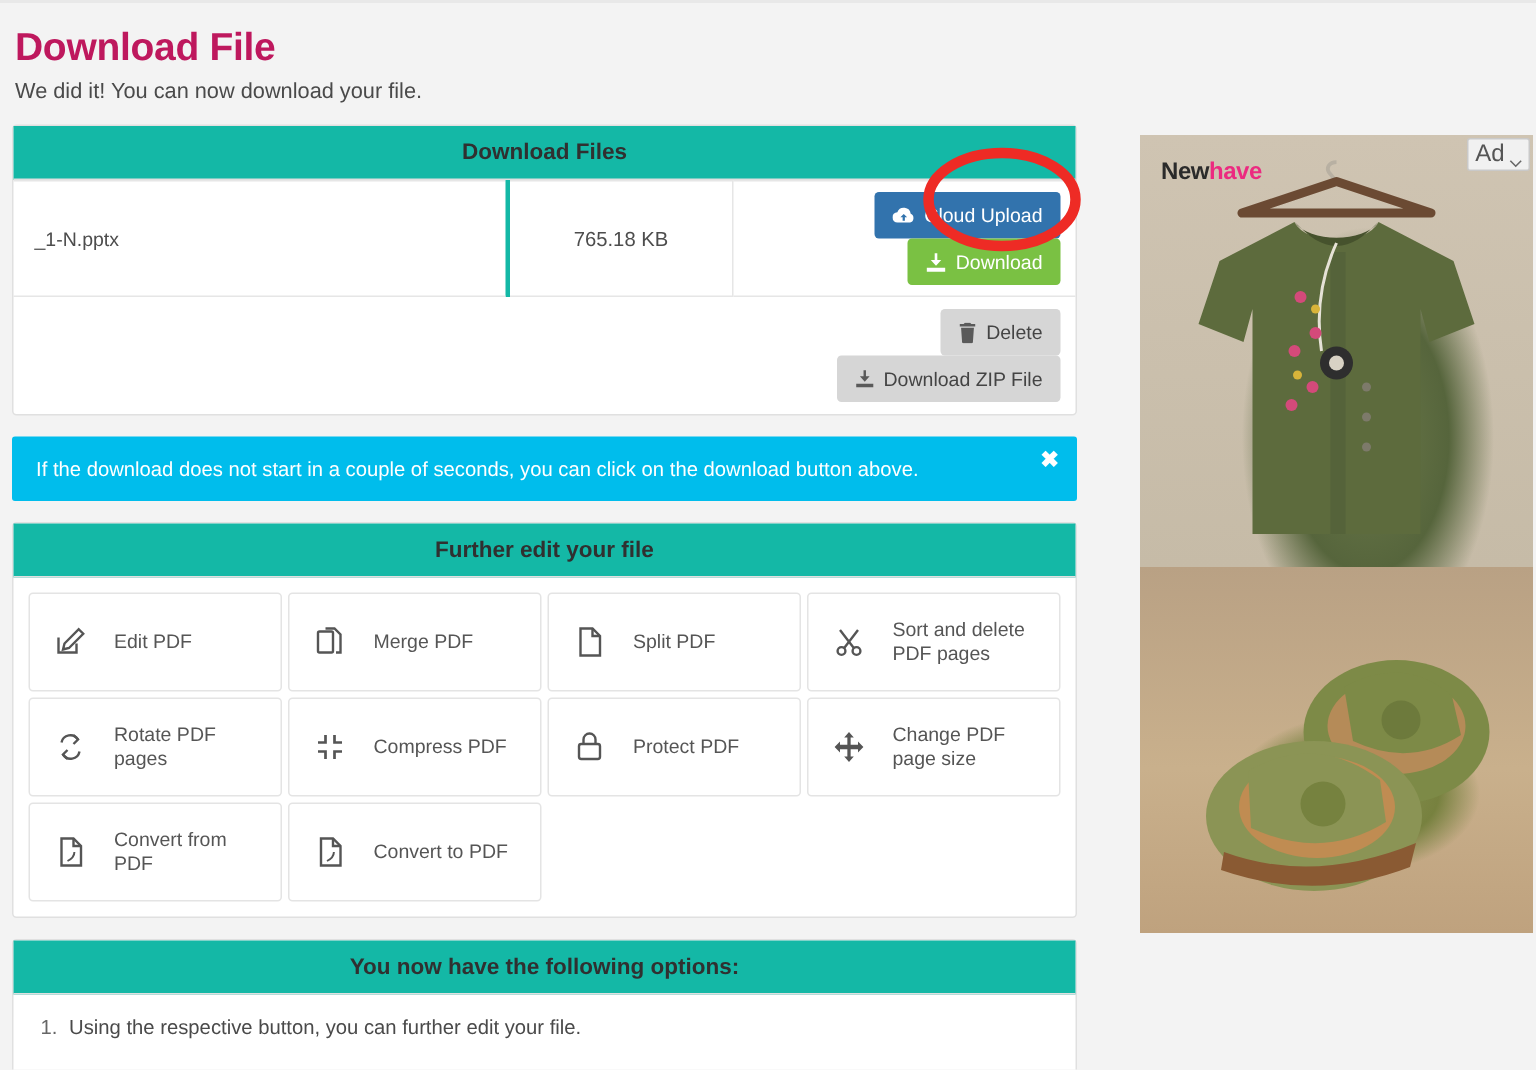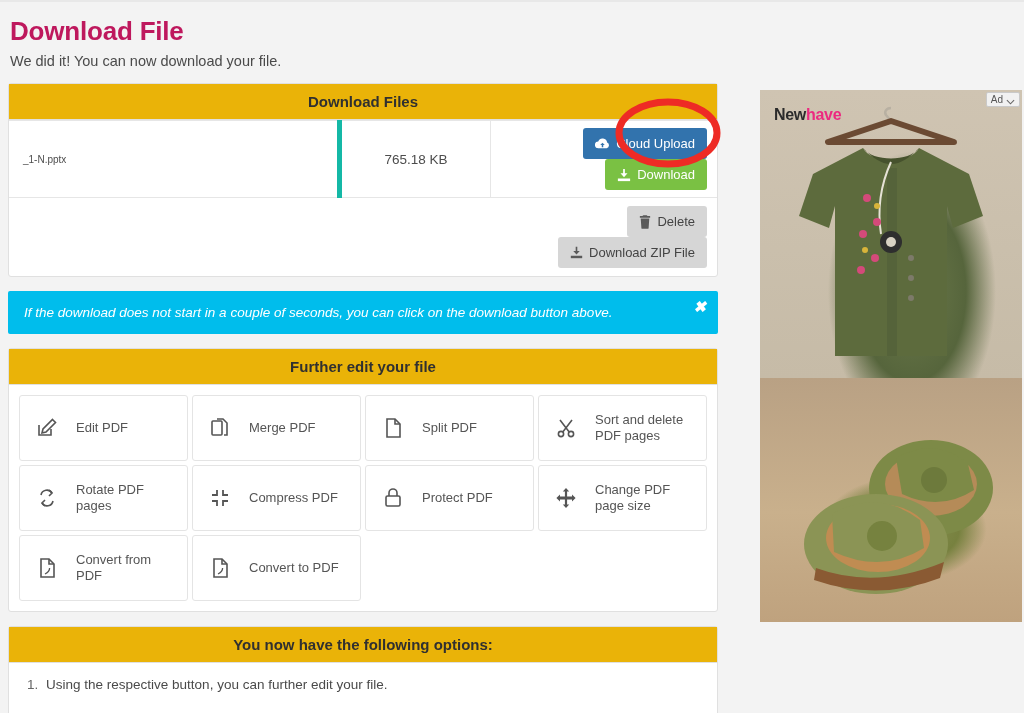--- a/index.html
+++ b/index.html
@@ -24,30 +24,30 @@
     margin: 4px 0 6px 2px; letter-spacing: -0.2px;
   }
   .page-sub { font-size: 14.5px; color: #4a4a4a; margin: 0 0 14px 2px; }
 
   
   .panel {
     background: #fff; border: 1px solid #e0e0e0; border-radius: 3px;
     margin-bottom: 14px;
   }
   .panel-head {
-    background: #eab308; border-bottom: 1px solid #e0e0e0;
+    background: #14b8a6; border-bottom: 1px solid #e0e0e0;
     text-align: center; font-size: 15px; font-weight: bold; color: #303030;
     padding: 9px 6px;
   }
 
   
   table.dl { width: 100%; border-collapse: collapse; }
   table.dl td { border-top: 1px solid #e6e6e6; vertical-align: middle; }
-  .cell-name { padding: 12px 14px; font-size: 10px; color: #4d4d4d;
-               border-right: 5px solid #14b8a6; width: 300px; }
+  .cell-name { padding: 12px 14px; font-size: 13px; color: #4d4d4d;
+               border-right: 3px solid #14b8a6; width: 300px; }
   .cell-size { padding: 12px 14px; font-size: 13.5px; color: #4d4d4d;
                text-align: center; border-right: 1px solid #e6e6e6; width: 120px; }
   .cell-act  { padding: 7px 10px; text-align: right; }
   .row2 td { padding: 8px 10px; text-align: right; }
 
   .btn {
     display: inline-flex; align-items: center; gap: 6px;
     font-size: 13px; border: none; border-radius: 3px;
     padding: 8px 12px; cursor: pointer; color: #fff;
     font-family: "Liberation Sans", sans-serif; white-space: nowrap;
@@ -55,21 +55,21 @@
   .btn-blue  { background: #3273ad; }
   .btn-green { background: #7ac143; }
   .btn-grey  { background: #d6d6d6; color: #444; }
   .btn .ic { display: inline-flex; }
   .btn svg { display: block; }
 
   
   .banner {
     position: relative; background: #00bdec; color: #fff;
     border-radius: 2px; padding: 14px 17px 14px 16px;
-    font-size: 13.5px; margin-bottom: 14px; font-style: italic;
+    font-size: 13.5px; margin-bottom: 14px;
   }
   .banner-close {
     position: absolute; right: 12px; top: 8px;
     font-size: 15px; font-weight: bold; color: #fff; cursor: pointer;
     line-height: 1;
   }
 
   
   .grid {
     display: grid; grid-template-columns: repeat(4, 1fr);
@@ -110,21 +110,21 @@
   .shirt  { position:absolute; left:50%; top:48px; transform:translateX(-50%);
             width:200px; height:230px; }
   .sandal { position:absolute; left:26px; top:40px; width:215px; height:180px; }
   .ad-logo { position: absolute; left: 14px; top: 16px;
              font-size: 16px; font-weight: bold; letter-spacing: -0.3px; }
   .ad-logo .nw { color: #2b2b2b; }
   .ad-logo .ch { color: #ec2a80; }
   .ad-tag {
     position: absolute; right: 2px; top: 2px;
     background: #f1f1f1; border: 1px solid #c9c9c9; border-radius: 2px;
-    font-size: 10px; color: #555; padding: 1px 4px;
+    font-size: 16px; color: #555; padding: 1px 4px;
     display: flex; align-items: flex-end; gap: 3px; cursor: pointer;
   }
 
   
   .annot { position: absolute; left: 613px; top: 95px; pointer-events: none; }
 </style>
 </head>
 <body>
 
 <div class="page">

